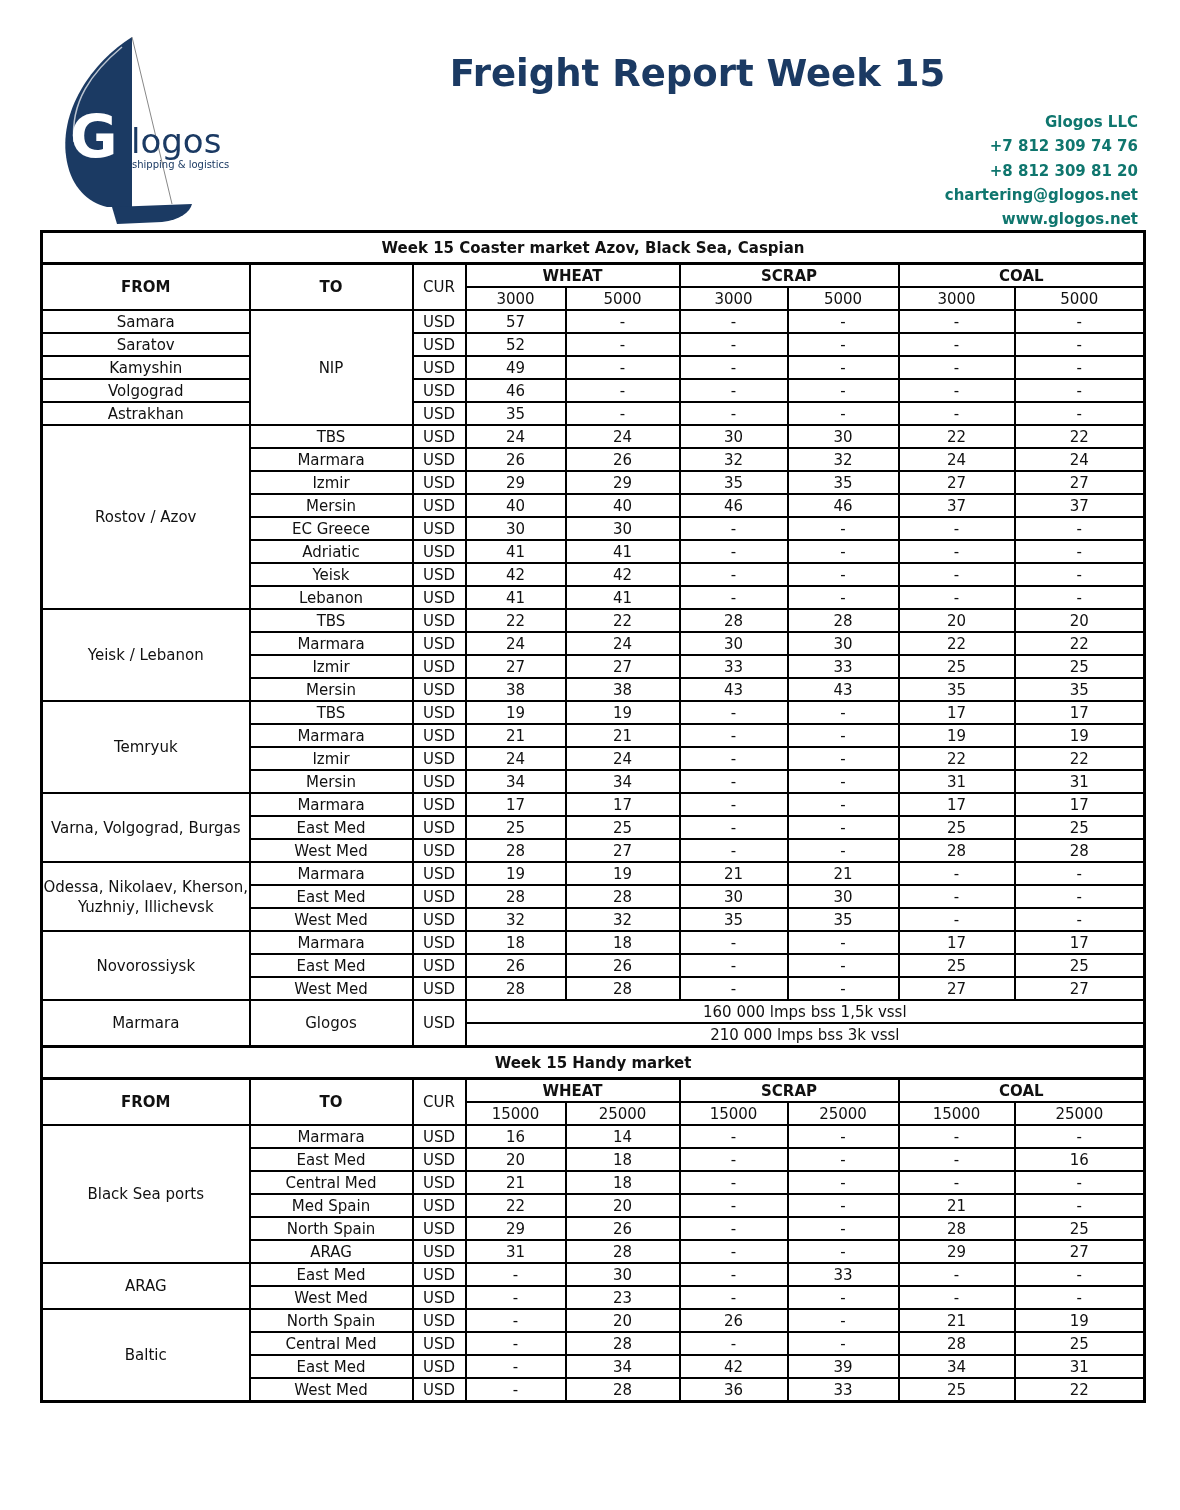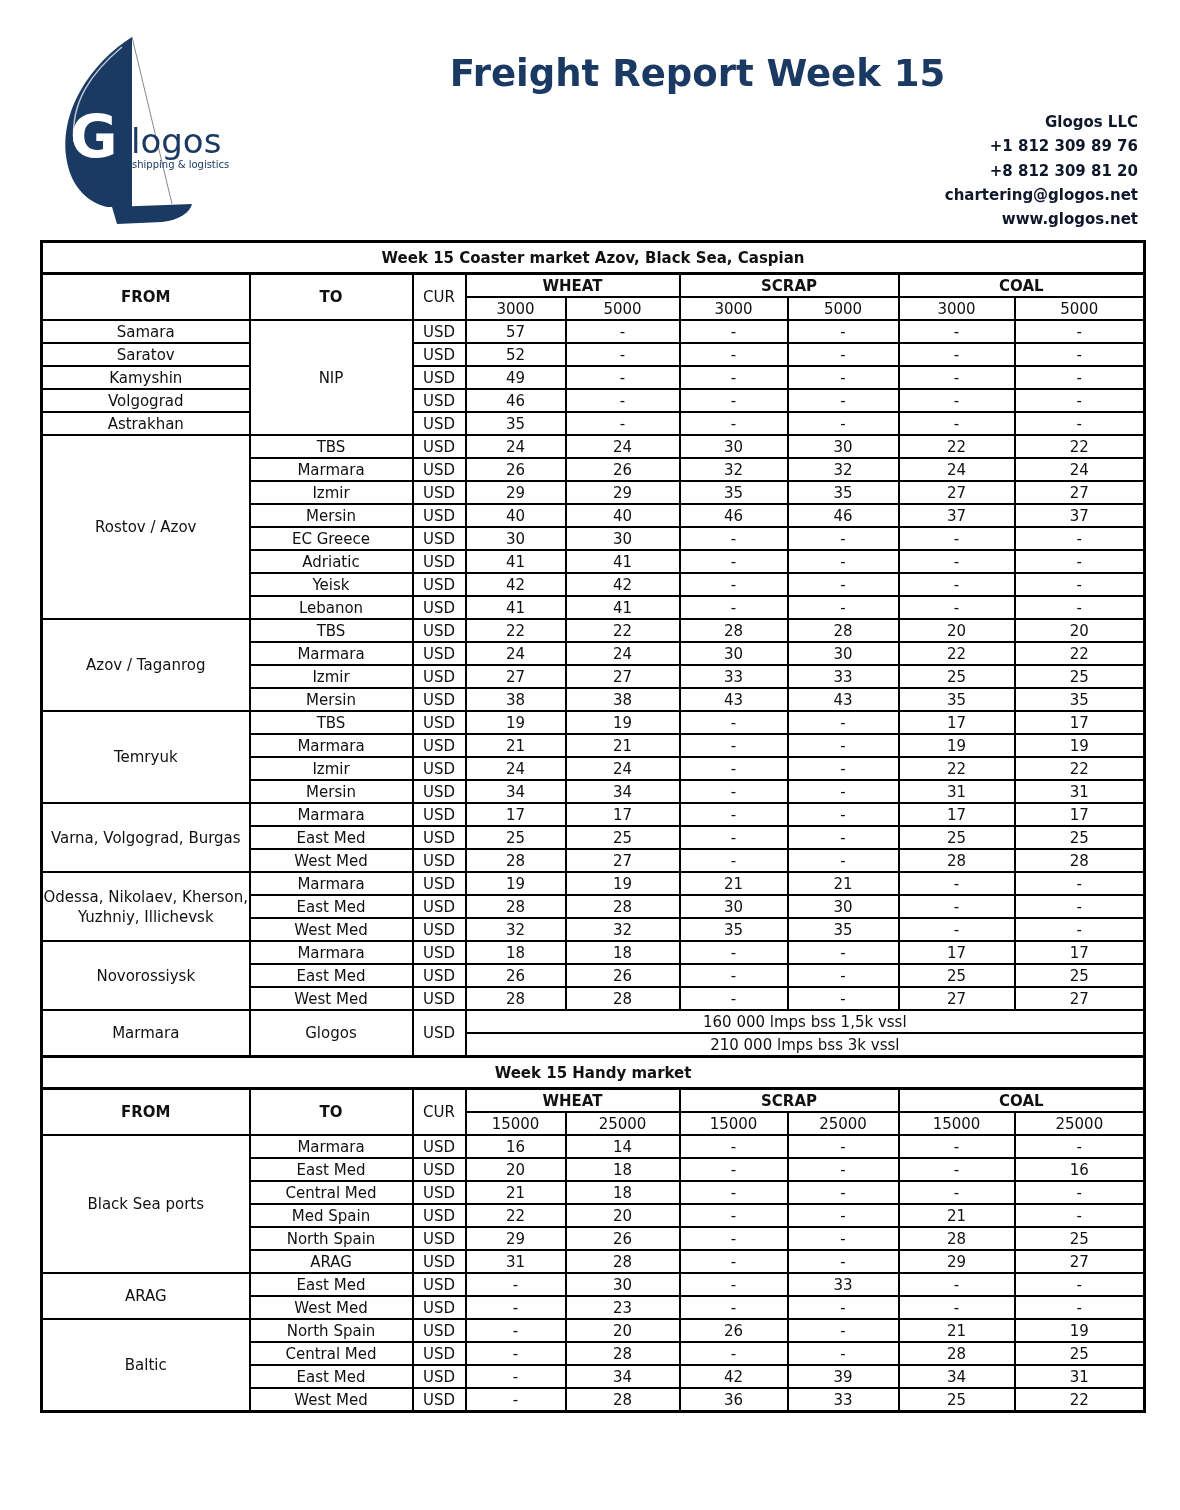--- a/index.html
+++ b/index.html
@@ -1,21 +1,21 @@
 <!DOCTYPE html>
 <html><head>
 <meta charset="utf-8">
 <style>
   html,body{margin:0;padding:0;background:#fff;}
   body{width:1180px;height:1510px;position:relative;font-family:"Liberation Sans",sans-serif;color:#111;overflow:hidden;}
   .logo{position:absolute;left:52px;top:32px;width:200px;height:200px;}
   .title{position:absolute;left:0;width:1395px;top:52px;text-align:center;font-family:"DejaVu Sans",sans-serif;font-weight:bold;font-size:37px;color:#1b3a63;}
   .title span{text-decoration-thickness:3px;text-underline-offset:6px;}
-  .contact{position:absolute;right:42px;top:110px;text-align:right;font-family:"DejaVu Sans",sans-serif;font-weight:bold;font-size:15px;color:#0f172a;line-height:24.3px;}
-  table.rep{position:absolute;left:40px;top:240px;width:1103px;border-collapse:collapse;table-layout:fixed;font-family:"DejaVu Sans",sans-serif;font-size:15px;}
+  .contact{position:absolute;right:42px;top:110px;text-align:right;font-family:"DejaVu Sans",sans-serif;font-weight:bold;font-size:15px;color:#0f766e;line-height:24.3px;}
+  table.rep{position:absolute;left:40px;top:230px;width:1103px;border-collapse:collapse;table-layout:fixed;font-family:"DejaVu Sans",sans-serif;font-size:15px;}
   table.rep td{border:2px solid #000;text-align:center;padding:0;height:21px;line-height:20px;}
   table.rep .sec td{font-weight:bold;height:29px;border-width:3px;}
   table.rep .hd td.b{font-weight:bold;}
   table.rep{border:3px solid #000;}
   .grp-top td{border-top:3px solid #000;}
 </style>
 </head>
 <body>
 
 <svg class="logo" viewBox="0 0 200 200">
@@ -25,21 +25,21 @@
   <path d="M60 175 L140 172 C138 180 128 188 110 190 L65 192 Z" fill="#1b3a63"></path>
   <text x="18" y="125" font-family="DejaVu Sans, sans-serif" font-weight="bold" font-size="58" fill="#fff">G</text>
   <text x="79" y="121" font-family="DejaVu Sans, sans-serif" font-size="34" fill="#1b3a63">logos</text>
   <text x="80" y="136" font-family="DejaVu Sans, sans-serif" font-size="10" fill="#1b3a63">shipping &amp; logistics</text>
 </svg>
 
 <div class="title"><span>Freight Report Week 15</span></div>
 
 <div class="contact">
   <div>Glogos LLC</div>
-  <div>+1 812 309 89 76</div>
+  <div>+7 812 309 74 76</div>
   <div>+8 812 309 81 20</div>
   <div>chartering@glogos.net</div>
   <div>www.glogos.net</div>
 </div>
 
 <table class="rep">
   <colgroup>
     <col style="width:208px">
       <col style="width:163px">
       <col style="width:53px">
@@ -196,21 +196,21 @@
         <td>Lebanon</td>
         <td>USD</td>
         <td>41</td>
         <td>41</td>
         <td>-</td>
         <td>-</td>
         <td>-</td>
         <td>-</td>
       </tr>
       <tr class="grp-top">
-        <td rowspan="4">Azov / Taganrog</td>
+        <td rowspan="4">Yeisk / Lebanon</td>
         <td>TBS</td>
         <td>USD</td>
         <td>22</td>
         <td>22</td>
         <td>28</td>
         <td>28</td>
         <td>20</td>
         <td>20</td>
       </tr>
       <tr>

